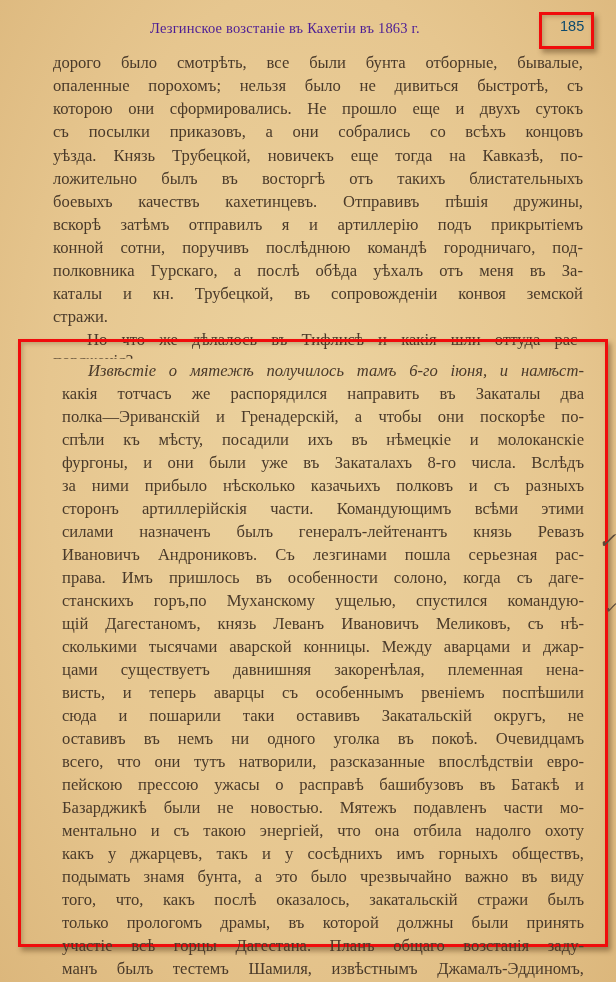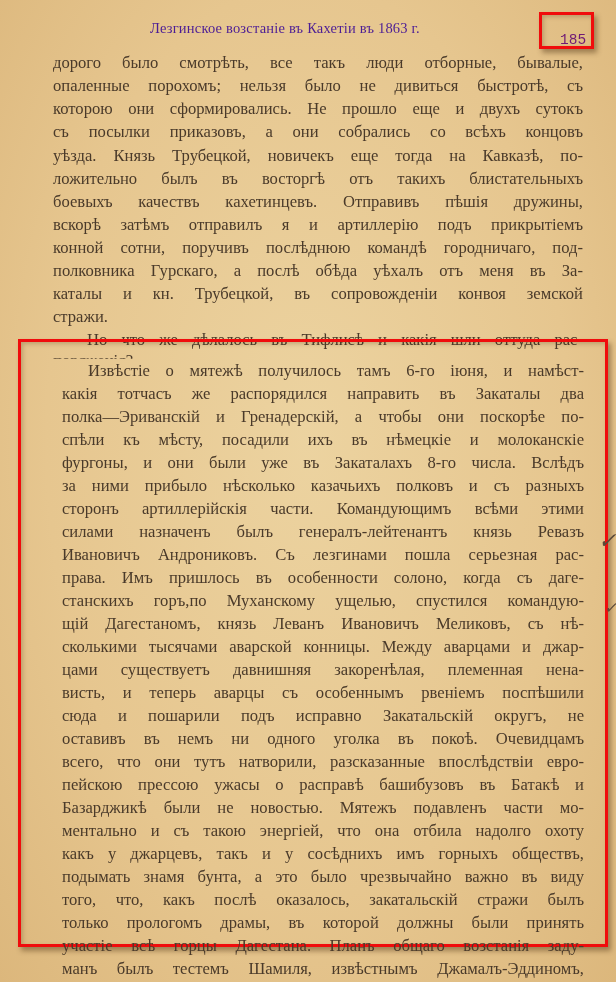--- a/index.html
+++ b/index.html
@@ -12,57 +12,57 @@
   .page { position: absolute; left: 0; top: 0; width: 616px; height: 982px; }
   .running-head {
     position: absolute; top: 14px; left: 0; width: 616px; height: 30px;
   }
   .running-title {
     position: absolute; left: 150px; top: 6px;
     font-size: 14.5px; letter-spacing: 0.2px; color: #4c1d95;
     font-family: "Liberation Serif", serif;
   }
   .page-number {
-    position: absolute; left: 560px; top: 18px; font-size: 14.5px; color: #701a75;
-    font-family: Liberation Mono, monospace;
+    position: absolute; left: 560px; top: 4px; font-size: 14.5px; color: #0c4a6e;
+    font-family: Liberation Sans, sans-serif;
   }
   .hl-box {
     position: absolute; border: 3px solid #f00c0c; box-sizing: border-box;
     box-shadow: 3px 4px 5px rgba(80,50,20,0.45), inset 2px 2px 4px rgba(80,50,20,0.25);
   }
   .hl-page { left: 539px; top: 12px; width: 55px; height: 37px; }
   .hl-main { left: 18px; top: 339px; width: 590px; height: 608px; }
   .text-line {
     position: absolute; left: 53px; width: 530px; white-space: nowrap;
     font-size: 16.6px; line-height: 22px; color: #4a3a2a;
     text-align: justify; text-align-last: justify;
     font-family: "Liberation Serif", serif;
   }
   .text-line.last { text-align-last: left; }
   .text-line.indent { padding-left: 34px; width: 496px; }
   .main-line { left: 62px; width: 522px; }
-  .main-line.indent { padding-left: 26px; width: 496px; }
+  .main-line.indent { padding-left: 26px; width: 496px; font-style: italic; }
   .margin-mark {
     position: absolute; font-size: 22px; color: #5b4a3a; font-style: italic;
     font-family: "Liberation Serif", serif;
   }
 </style>
 </head>
 <body>
 
 <div class="page">
 
   <div class="running-head">
     <span class="running-title">Лезгинское возстаніе въ Кахетіи въ 1863 г.</span>
     <span class="page-number">185</span>
   </div>
   <div class="hl-box hl-page"></div>
 
   <div>
-    <div class="text-line" style="top:52px">дорого было смотрѣть, все такъ люди отборные, бывалые,</div>
+    <div class="text-line" style="top:52px">дорого было смотрѣть, все были бунта отборные, бывалые,</div>
     <div class="text-line" style="top:75px">опаленные порохомъ; нельзя было не дивиться быстротѣ, съ</div>
     <div class="text-line" style="top:98px">которою они сформировались. Не прошло еще и двухъ сутокъ</div>
     <div class="text-line" style="top:121px">съ посылки приказовъ, а они собрались со всѣхъ концовъ</div>
     <div class="text-line" style="top:145px">уѣзда. Князь Трубецкой, новичекъ еще тогда на Кавказѣ, по-</div>
     <div class="text-line" style="top:168px">ложительно былъ въ восторгѣ отъ такихъ блистательныхъ</div>
     <div class="text-line" style="top:191px">боевыхъ качествъ кахетинцевъ. Отправивъ пѣшія дружины,</div>
     <div class="text-line" style="top:214px">вскорѣ затѣмъ отправилъ я и артиллерію подъ прикрытіемъ</div>
     <div class="text-line" style="top:237px">конной сотни, поручивъ послѣднюю командѣ городничаго, под-</div>
     <div class="text-line" style="top:260px">полковника Гурскаго, а послѣ обѣда уѣхалъ отъ меня въ За-</div>
     <div class="text-line" style="top:283px">каталы и кн. Трубецкой, въ сопровожденіи конвоя земской</div>
@@ -82,21 +82,21 @@
     <div class="text-line main-line" style="top:475px">за ними прибыло нѣсколько казачьихъ полковъ и съ разныхъ</div>
     <div class="text-line main-line" style="top:498px">сторонъ артиллерійскія части. Командующимъ всѣми этими</div>
     <div class="text-line main-line" style="top:521px">силами назначенъ былъ генералъ-лейтенантъ князь Ревазъ</div>
     <div class="text-line main-line" style="top:544px">Ивановичъ Андрониковъ. Съ лезгинами пошла серьезная рас-</div>
     <div class="text-line main-line" style="top:567px">права. Имъ пришлось въ особенности солоно, когда съ даге-</div>
     <div class="text-line main-line" style="top:590px">станскихъ горъ,по Муханскому ущелью, спустился командую-</div>
     <div class="text-line main-line" style="top:613px">щій Дагестаномъ, князь Леванъ Ивановичъ Меликовъ, съ нѣ-</div>
     <div class="text-line main-line" style="top:636px">сколькими тысячами аварской конницы. Между аварцами и джар-</div>
     <div class="text-line main-line" style="top:659px">цами существуетъ давнишняя закоренѣлая, племенная нена-</div>
     <div class="text-line main-line" style="top:682px">висть, и теперь аварцы съ особеннымъ рвеніемъ поспѣшили</div>
-    <div class="text-line main-line" style="top:705px">сюда и пошарили подъ исправно Закатальскій округъ, не</div>
+    <div class="text-line main-line" style="top:705px">сюда и пошарили таки оставивъ Закатальскій округъ, не</div>
     <div class="text-line main-line" style="top:728px">оставивъ въ немъ ни одного уголка въ покоѣ. Очевидцамъ</div>
     <div class="text-line main-line" style="top:751px">всего, что они тутъ натворили, разсказанные впослѣдствіи евро-</div>
     <div class="text-line main-line" style="top:774px">пейскою прессою ужасы о расправѣ башибузовъ въ Батакѣ и</div>
     <div class="text-line main-line" style="top:797px">Базарджикѣ были не новостью. Мятежъ подавленъ части мо-</div>
     <div class="text-line main-line" style="top:820px">ментально и съ такою энергіей, что она отбила надолго охоту</div>
     <div class="text-line main-line" style="top:843px">какъ у джарцевъ, такъ и у сосѣднихъ имъ горныхъ обществъ,</div>
     <div class="text-line main-line" style="top:866px">подымать знамя бунта, а это было чрезвычайно важно въ виду</div>
     <div class="text-line main-line" style="top:889px">того, что, какъ послѣ оказалось, закатальскій стражи былъ</div>
     <div class="text-line main-line" style="top:912px">только прологомъ драмы, въ которой должны были принять</div>
     <div class="text-line main-line" style="top:935px">участіе всѣ горцы Дагестана. Планъ общаго возстанія заду-</div>

